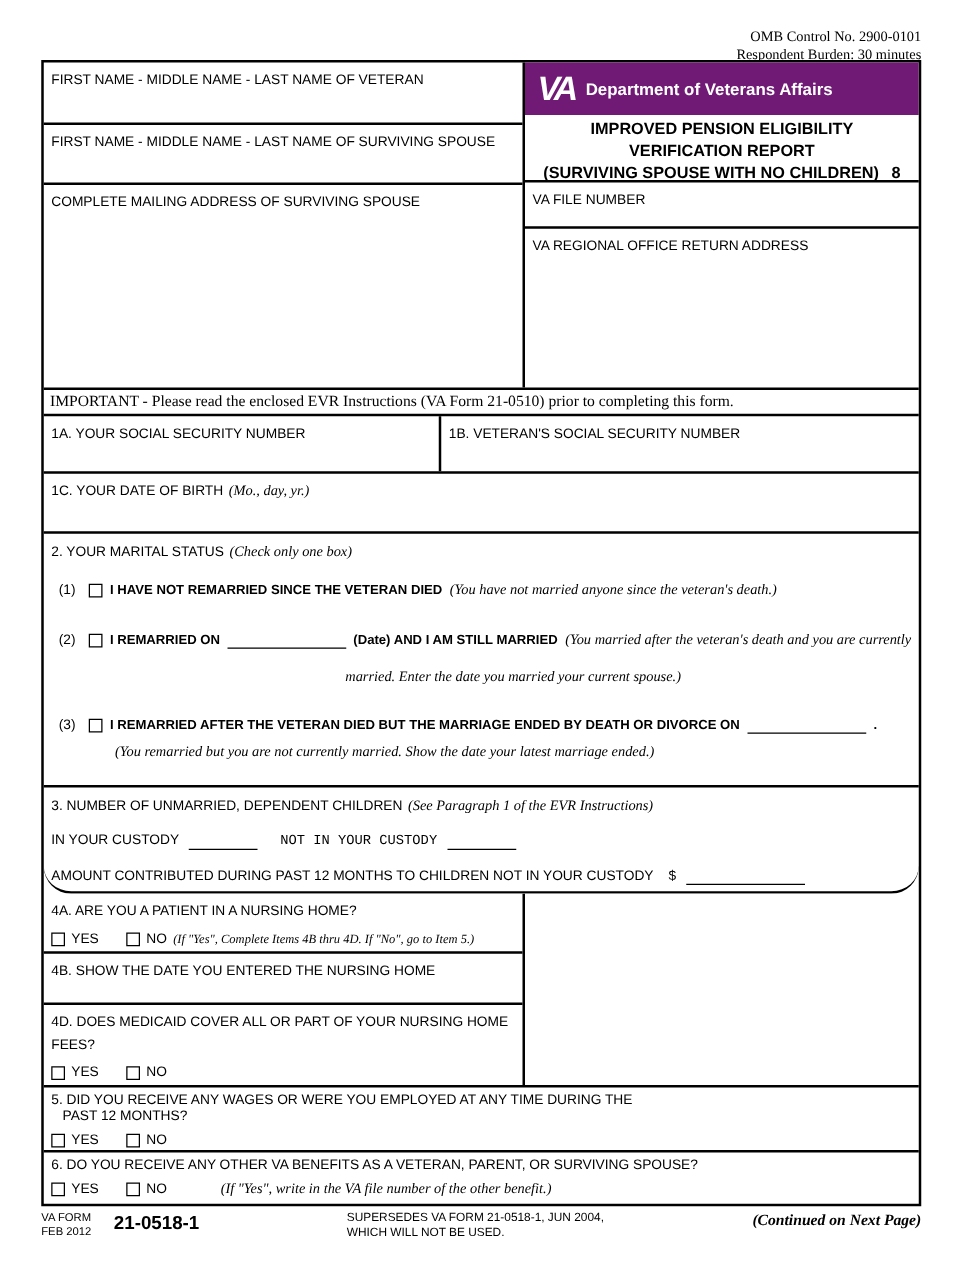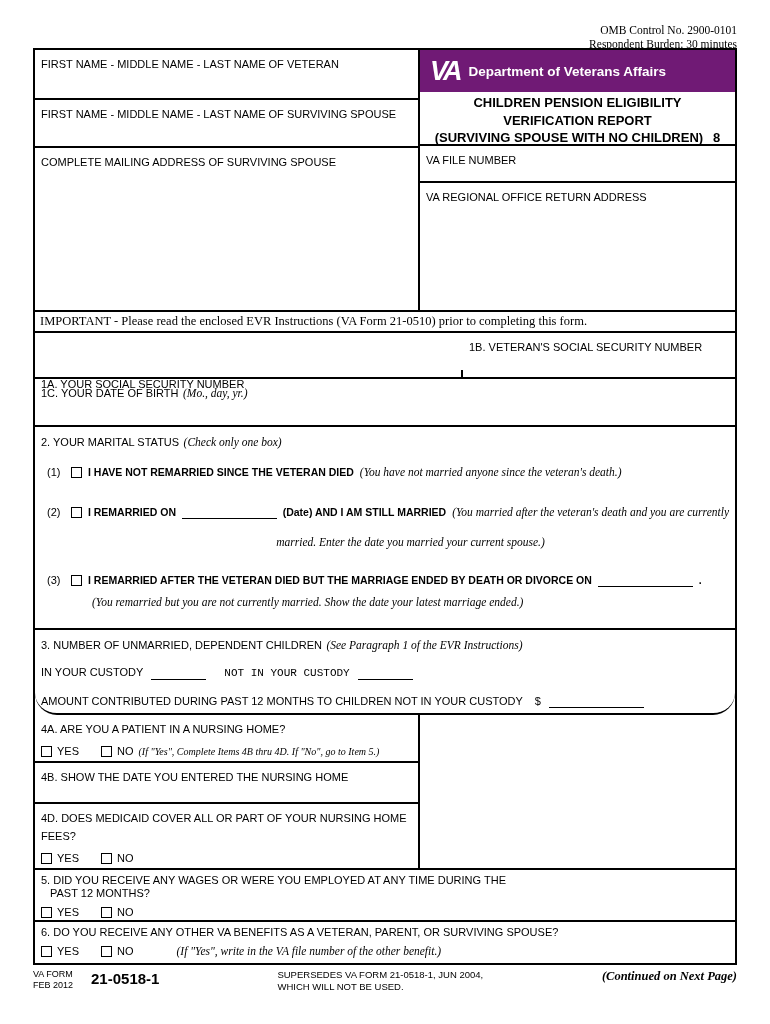--- a/index.html
+++ b/index.html
@@ -46,21 +46,21 @@
   .cell-regional { flex:1; }
 
   
   .important-row {
     height:21px; display:flex; align-items:center; padding-left:5px;
     font-family:"Liberation Serif", serif; font-size:12.5px;
   }
 
   
   .row-1ab { height:46px; display:flex; }
-  .cell-1a { width:428px;margin-top:37px; }
+  .cell-1a { width:318px; }
   .cell-1b { flex:1; }
   .row-1c { height:48px; }
 
   
   .sec2 { height:203px; padding:5px 6px; }
   .opt-line { display:flex; align-items:baseline; gap:6px; padding-left:6px; white-space:nowrap; }
   .opt-num { width:18px; font-size:11px; }
   .cb {
     display:inline-block; width:11px; height:11px; border:1.5px solid #000;
     background:#fff; flex:0 0 auto; align-self:center;
@@ -127,21 +127,21 @@
       <div class="cell cell-mailing">
         <span class="label">COMPLETE MAILING ADDRESS OF SURVIVING SPOUSE</span>
       </div>
     </div>
     <div class="col-right">
       <div class="va-band">
         <span class="va-mark">VA</span>
         <span class="va-dept">Department of Veterans Affairs</span>
       </div>
       <div class="title-block bb">
-        <div>CHILDREN PENSION ELIGIBILITY</div>
+        <div>IMPROVED PENSION ELIGIBILITY</div>
         <div>VERIFICATION REPORT</div>
         <div>
           <span>(SURVIVING SPOUSE WITH NO CHILDREN)</span><span class="title-num">8</span>
         </div>
       </div>
       <div class="cell cell-filenum bb">
         <span class="label">VA FILE NUMBER</span>
       </div>
       <div class="cell cell-regional">
         <span class="label">VA REGIONAL OFFICE RETURN ADDRESS</span>

